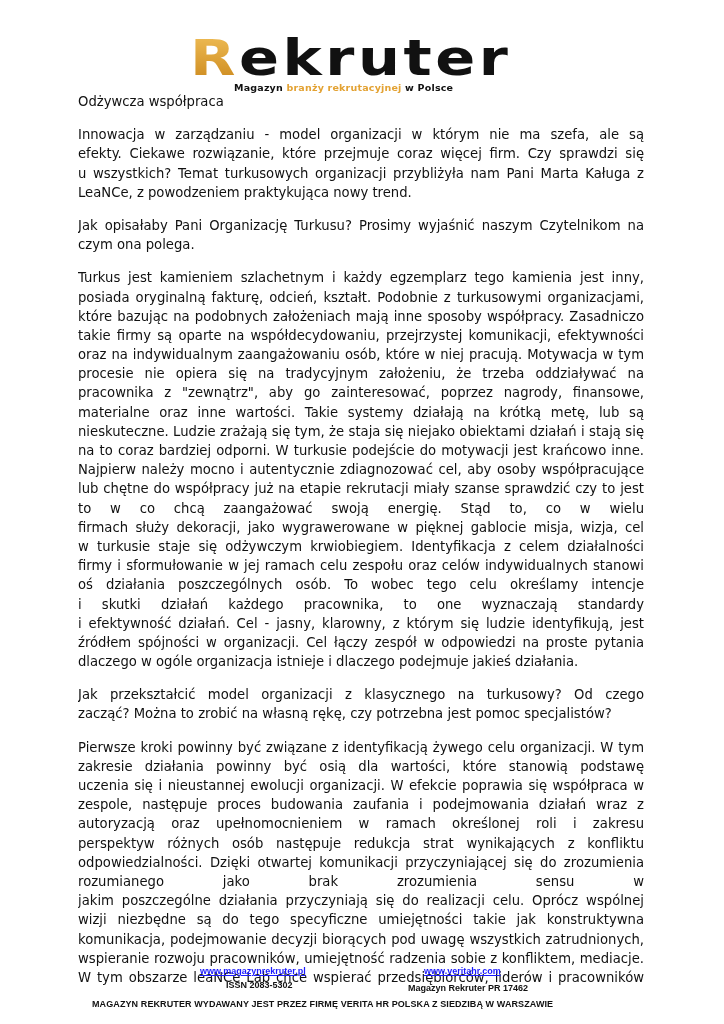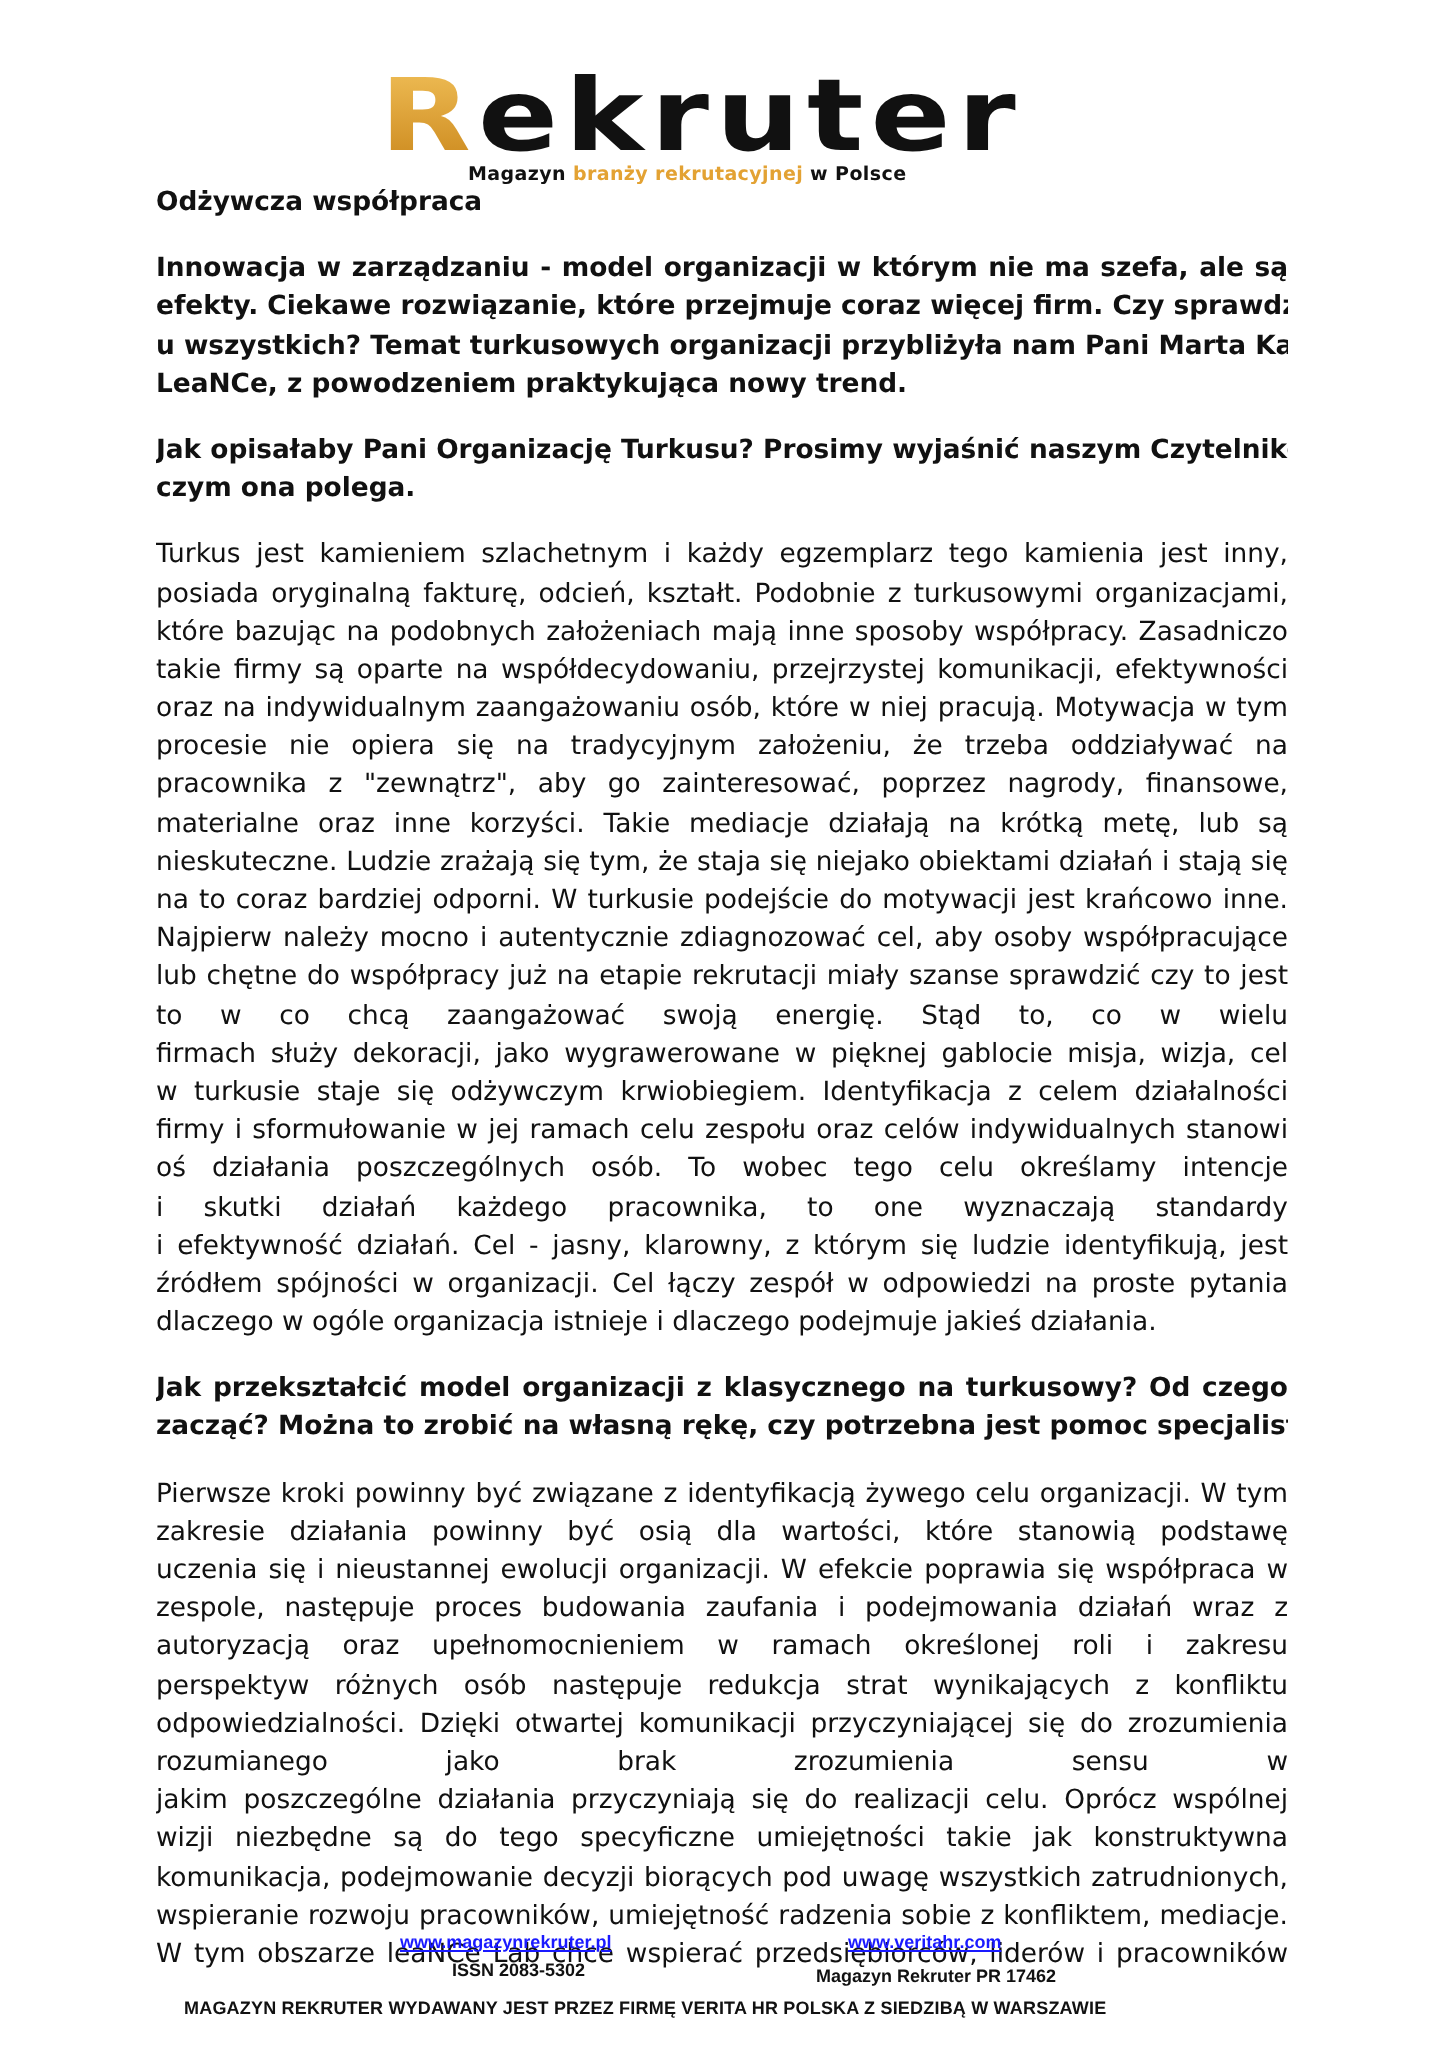--- a/index.html
+++ b/index.html
@@ -5,21 +5,21 @@
     html, body { margin: 0; padding: 0; background: #ffffff; }
     body { width: 724px; height: 1024px; position: relative; overflow: hidden; font-family: "DejaVu Sans", sans-serif; color: #111111; }
     .logo { position: absolute; left: 190px; top: 38px; width: 340px; height: 54px; }
     .logo-word { position: absolute; left: 0; top: -6px; font-family: "DejaVu Sans", sans-serif; font-weight: bold; font-size: 50px; letter-spacing: 3px; line-height: 52px; color: #111111; transform: scaleX(1.18); transform-origin: left top; }
     .logo-word .first { color: #e3a233; background: linear-gradient(#f2c15a, #c98519); -webkit-background-clip: text; background-clip: text; -webkit-text-fill-color: transparent; }
     .logo-tag { position: absolute; left: 44px; top: 44px; font-family: "DejaVu Sans", sans-serif; font-weight: bold; font-size: 9.5px; color: #111111; white-space: nowrap; letter-spacing: 0.2px; }
     .logo-tag .accent { color: #e3a233; }
     .content { position: absolute; left: 78px; top: 92px; width: 566px; }
     .line { display: block; font-size: 13.2px; line-height: 19.2px; height: 19.2px; text-align: justify; text-align-last: justify; white-space: nowrap; overflow: hidden; }
     .line.last { text-align-last: left; }
-    .line.b { font-weight: bold; }
+    .line.b { font-weight: normal; }
     .gap { height: 14px; }
     .footer { position: absolute; left: 0; width: 724px; top: 951px; font-family: "Liberation Sans", sans-serif; font-weight: bold; font-size: 9px; color: #111111; }
     .footer .row1 { position: absolute; left: 92px; top: 0; white-space: nowrap; letter-spacing: 0.1px; margin-top: 48px; }
     .footer .link { position: absolute; color: #1a1aff; text-decoration: underline; white-space: nowrap; }
     .footer .txt { position: absolute; white-space: nowrap; }
   </style>
 </head>
 <body>
 
 <div class="logo">
@@ -43,21 +43,21 @@
     </div>
   <div class="gap"></div>
   <div id="a1">
       <div class="line">Turkus jest kamieniem szlachetnym i każdy egzemplarz tego kamienia jest inny,</div>
       <div class="line">posiada oryginalną fakturę, odcień, kształt. Podobnie z turkusowymi organizacjami,</div>
       <div class="line">które bazując na podobnych założeniach mają inne sposoby współpracy. Zasadniczo</div>
       <div class="line">takie firmy są oparte na współdecydowaniu, przejrzystej komunikacji, efektywności</div>
       <div class="line">oraz na indywidualnym zaangażowaniu osób, które w niej pracują. Motywacja w tym</div>
       <div class="line">procesie nie opiera się na tradycyjnym założeniu, że trzeba oddziaływać na</div>
       <div class="line">pracownika z "zewnątrz", aby go zainteresować, poprzez nagrody, finansowe,</div>
-      <div class="line">materialne oraz inne korzyści. Takie mediacje działają na krótką metę, lub są</div>
+      <div class="line">materialne oraz inne wartości. Takie systemy działają na krótką metę, lub są</div>
       <div class="line">nieskuteczne. Ludzie zrażają się tym, że staja się niejako obiektami działań i stają się</div>
       <div class="line">na to coraz bardziej odporni. W turkusie podejście do motywacji jest krańcowo inne.</div>
       <div class="line">Najpierw należy mocno i autentycznie zdiagnozować cel, aby osoby współpracujące</div>
       <div class="line">lub chętne do współpracy już na etapie rekrutacji miały szanse sprawdzić czy to jest</div>
       <div class="line">to w co chcą zaangażować swoją energię. Stąd to, co w wielu</div>
       <div class="line">firmach służy dekoracji, jako wygrawerowane w pięknej gablocie misja, wizja, cel</div>
       <div class="line">w turkusie staje się odżywczym krwiobiegiem. Identyfikacja z celem działalności</div>
       <div class="line">firmy i sformułowanie w jej ramach celu zespołu oraz celów indywidualnych stanowi</div>
       <div class="line">oś działania poszczególnych osób. To wobec tego celu określamy intencje</div>
       <div class="line">i skutki działań każdego pracownika, to one wyznaczają standardy</div>

